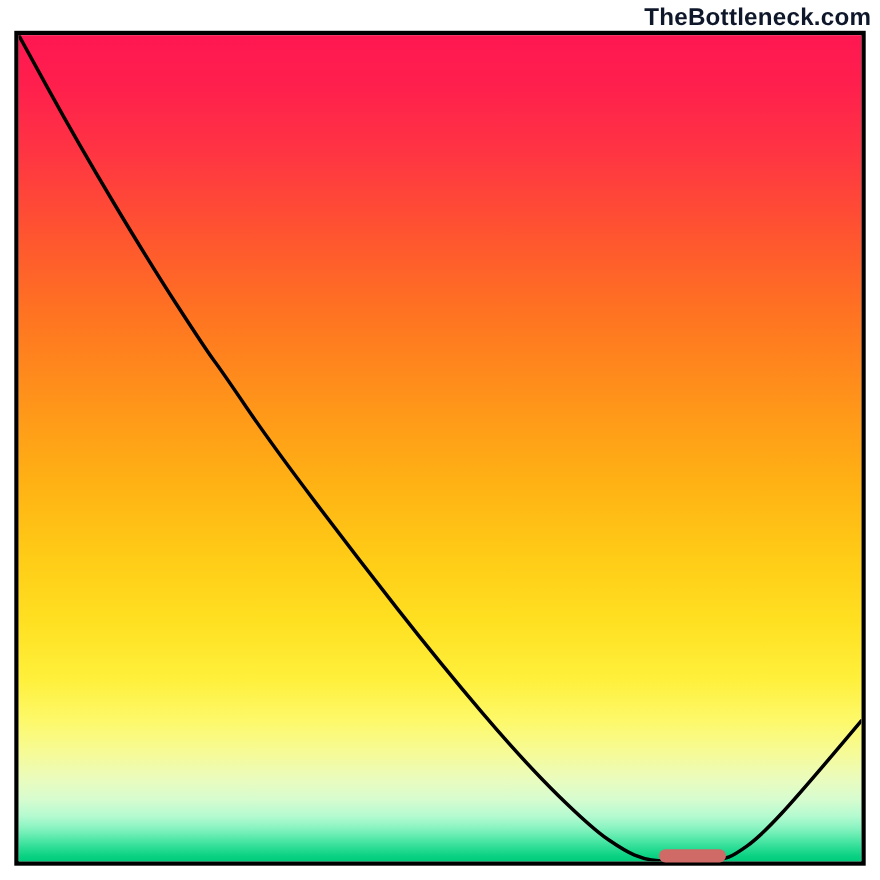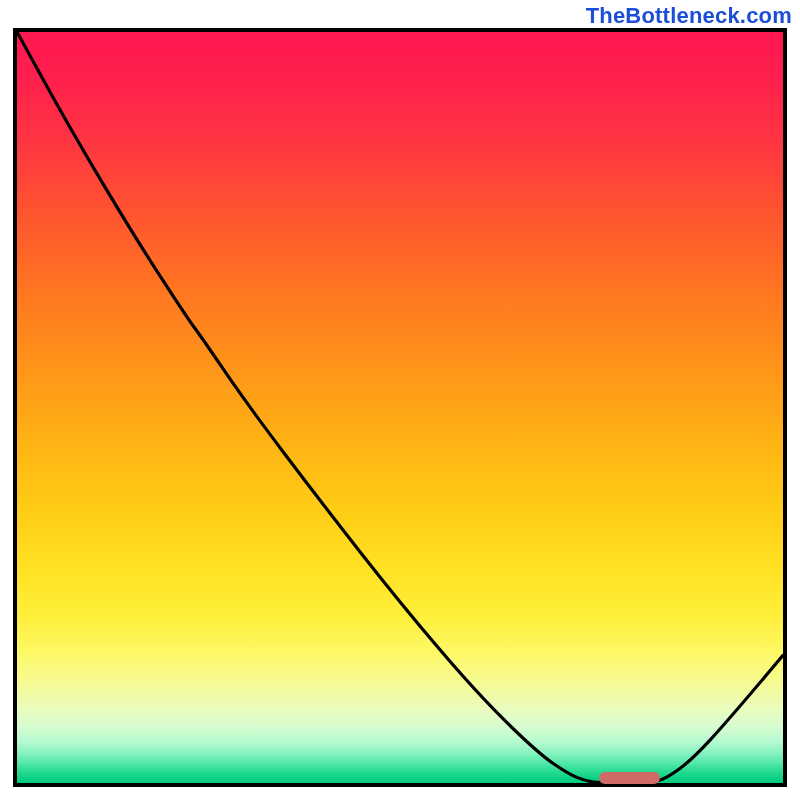--- a/index.html
+++ b/index.html
@@ -14,21 +14,21 @@
     position: relative;
     width: 800px;
     height: 800px;
   }
   .attribution {
     position: absolute;
     top: 3px;
     right: 8px;
     font-size: 22px;
     font-weight: bold;
-    color: #1d4ed8;
+    color: #0f172a;
     letter-spacing: 0.2px;
   }
   .plot {
     position: absolute;
     left: 13px;
     top: 28px;
     width: 774px;
     height: 759px;
     box-sizing: border-box;
     border: 4px solid #000;

